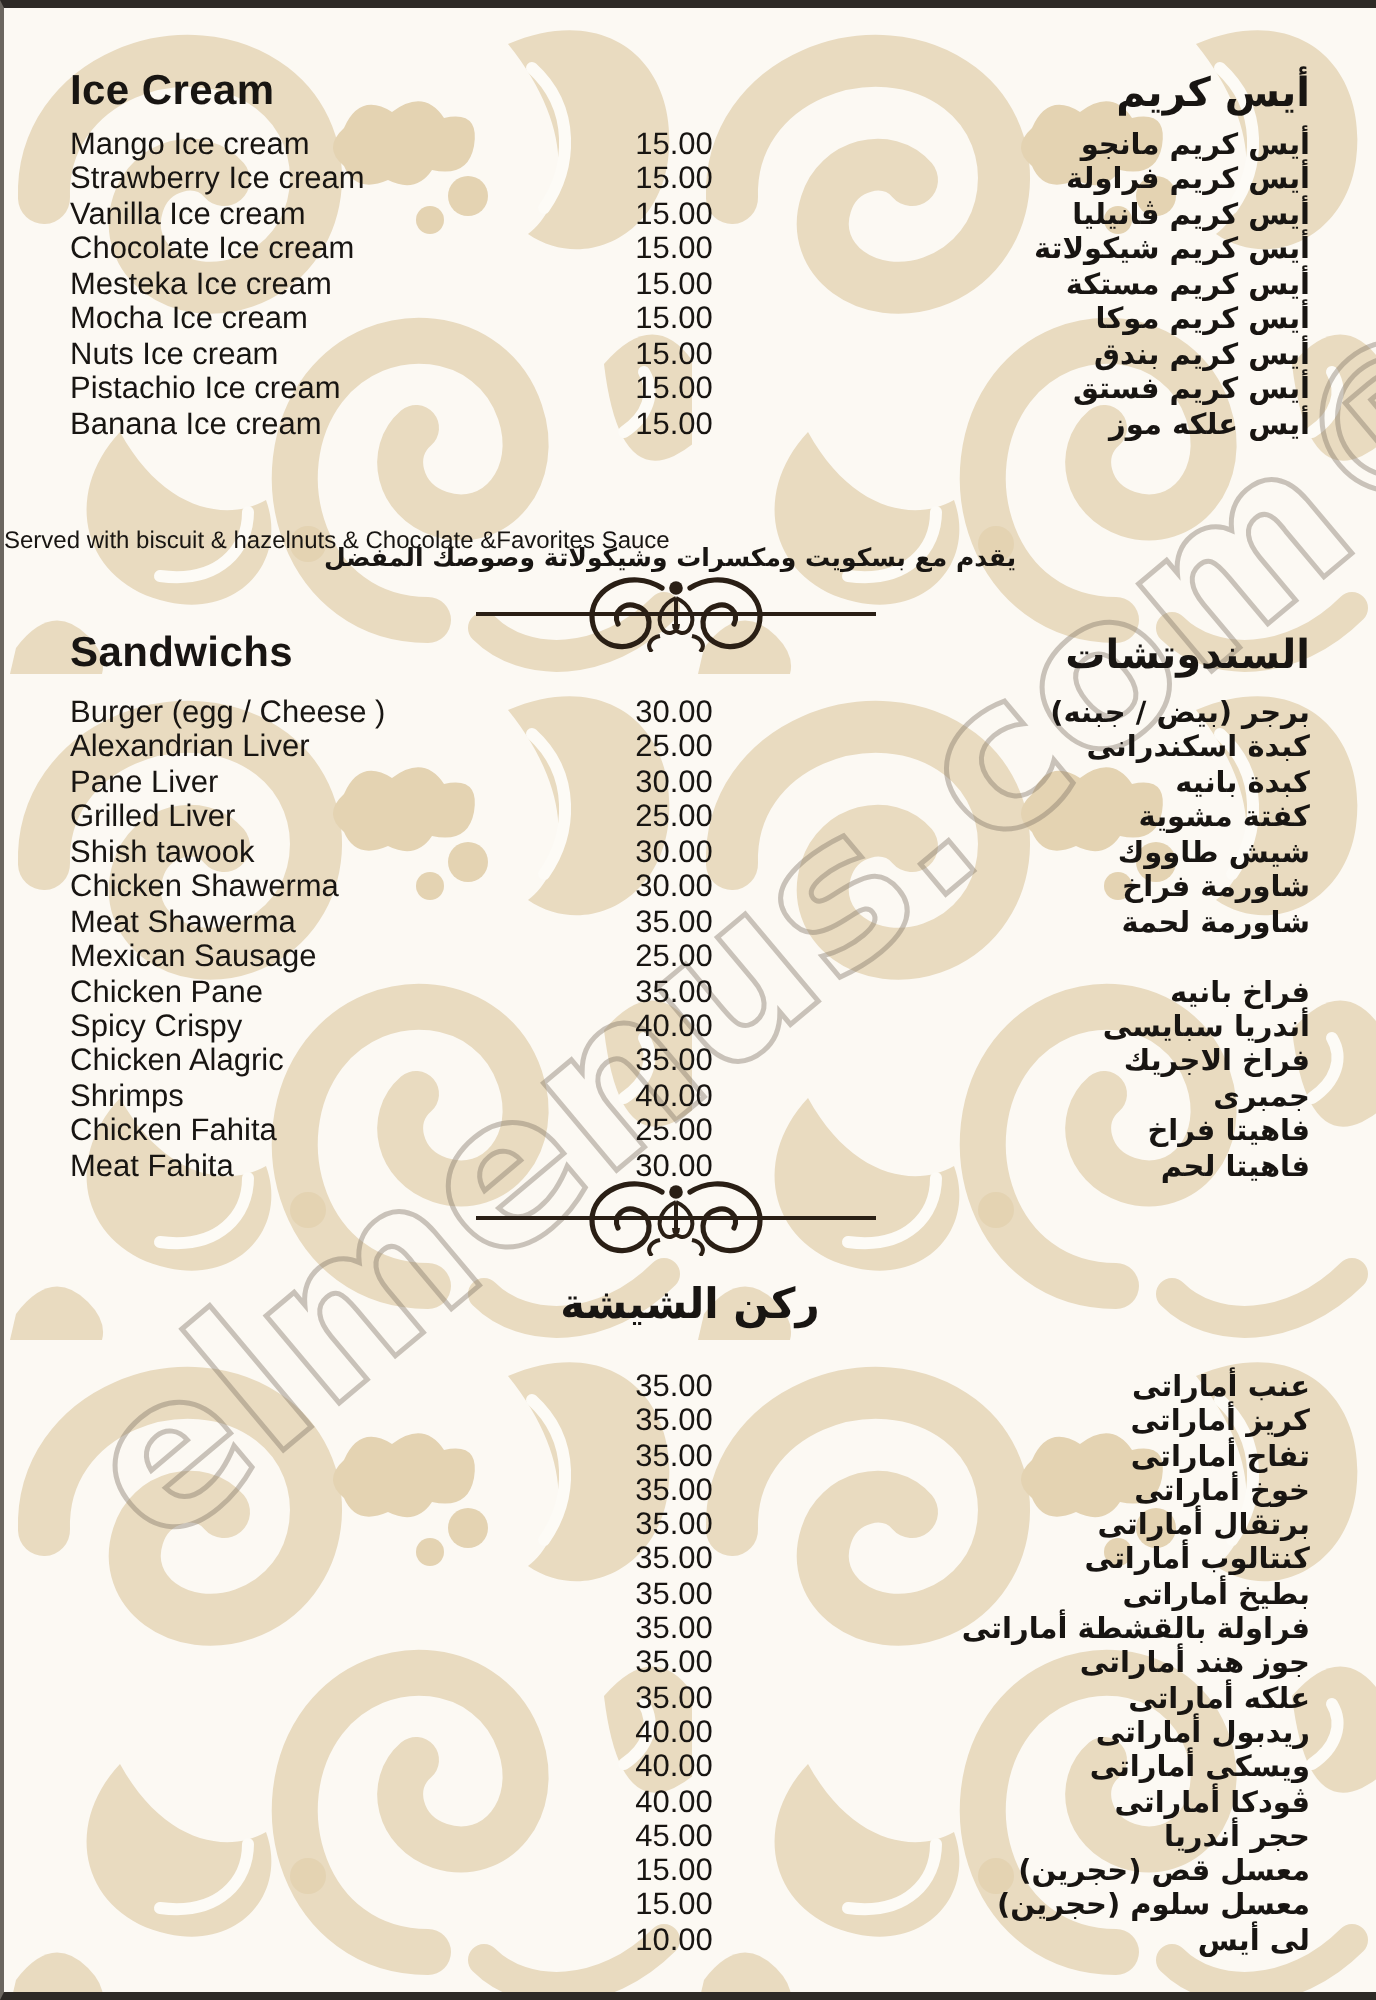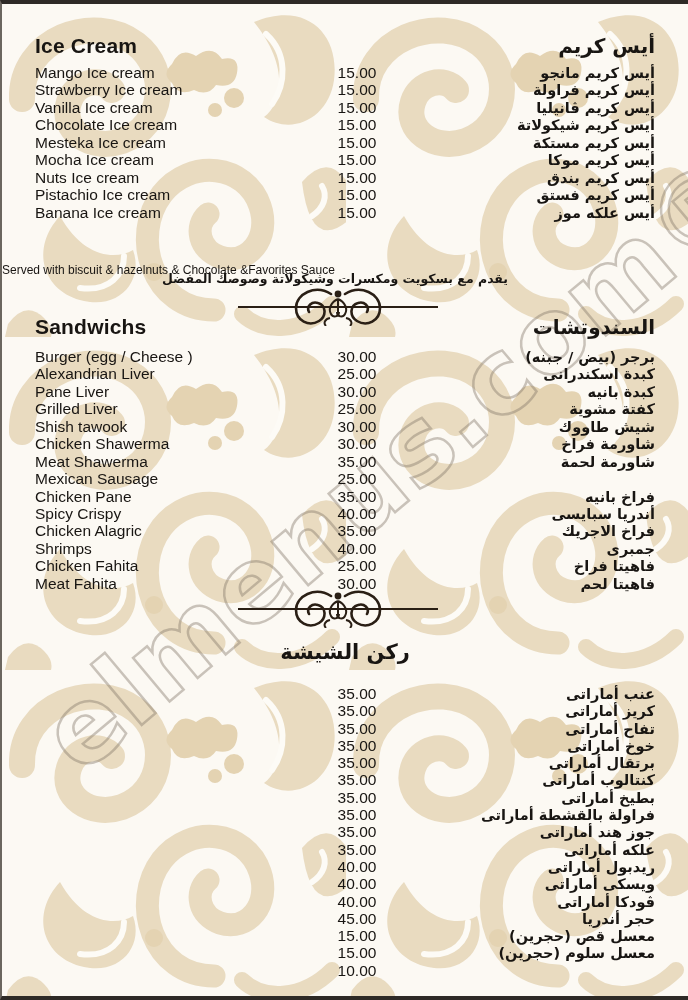--- a/index.html
+++ b/index.html
@@ -32,21 +32,20 @@
   .sec-head{
     position:absolute;left:33px;right:33px;
     display:flex;justify-content:space-between;align-items:flex-end;
   }
   .h-en{font-size:21px;font-weight:bold;letter-spacing:0.2px;}
   .h-ar{font-family:"DejaVu Sans", sans-serif;font-size:20px;font-weight:bold;}
   .rows{position:absolute;left:33px;right:33px;}
   .row{
     display:grid;grid-template-columns:237px 130px 1fr;
     align-items:baseline;
-    gap:20px;
   }
   .rows.ice .row{height:17.45px;line-height:17.45px;}
   .rows.sand .row{height:17.45px;line-height:17.45px;}
   .rows.shisha .row{height:17.3px;line-height:17.3px;}
   .row .en{font-size:15.5px;}
   .row .price{font-size:15.5px;text-align:center;}
   .row .ar{
     font-family:"DejaVu Sans", sans-serif;
     font-size:14.5px;font-weight:bold;text-align:right;
   }
@@ -389,17 +388,18 @@
 
         <div class="row">
           <span class="en"></span>
           <span class="price">15.00</span>
           <span class="ar" dir="rtl">معسل سلوم (حجرين)</span>
         </div>
 
         <div class="row">
           <span class="en"></span>
           <span class="price">10.00</span>
+          <span class="ar" dir="rtl">لى أيس</span>
         </div>
       </div>
 
   </div>
 </div>
 
 </body></html>

